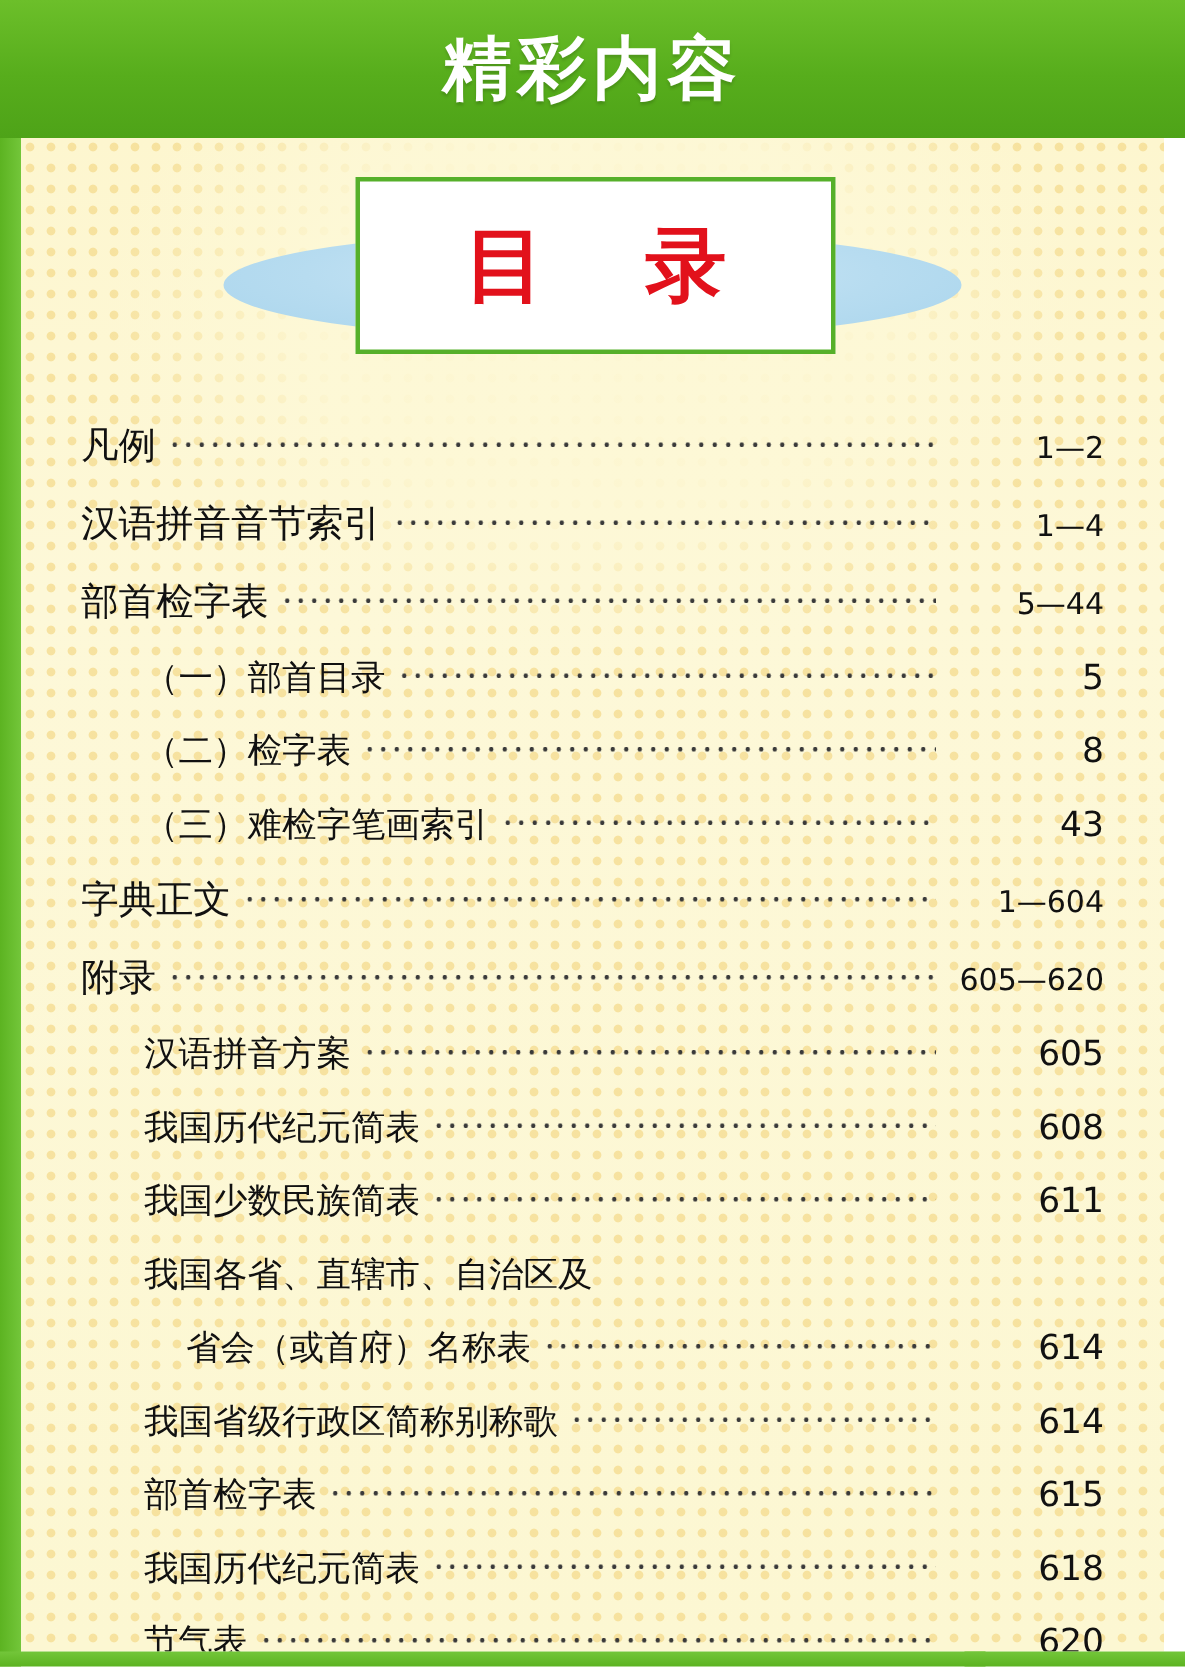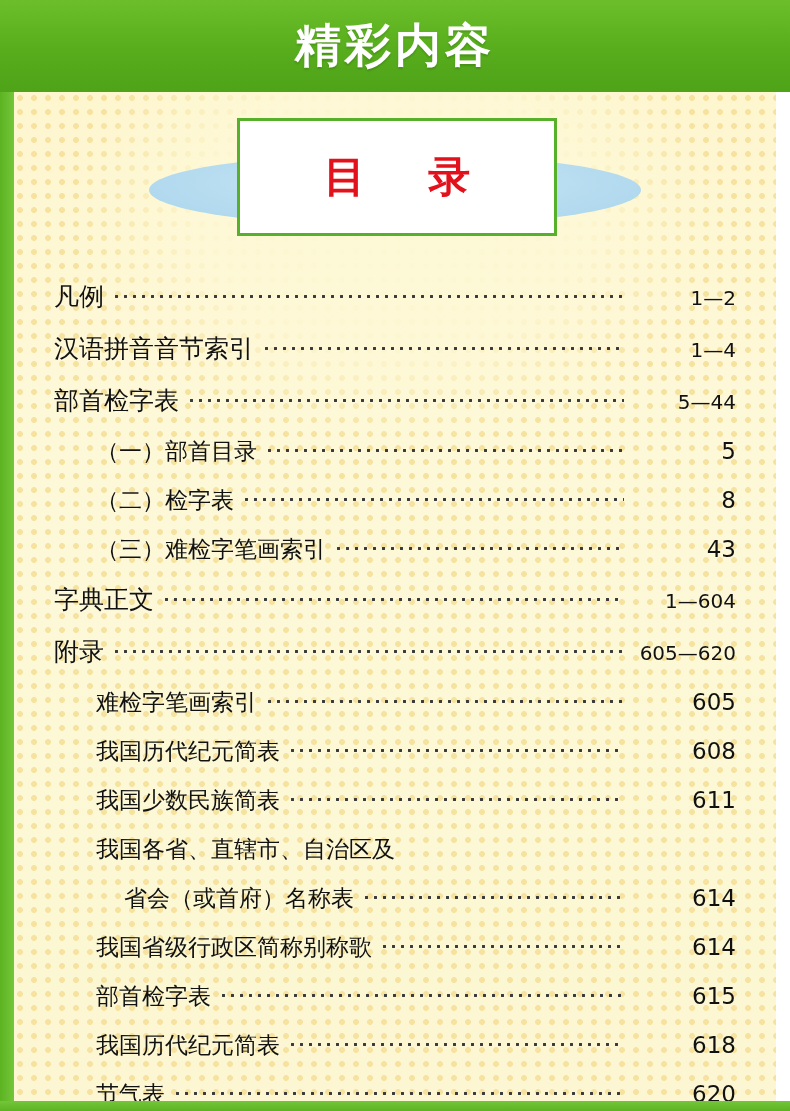--- a/index.html
+++ b/index.html
@@ -111,21 +111,21 @@
     width: 320px;
     height: 118px;
     background: #ffffff;
     border: 3px solid #56b02a;
     display: flex;
     align-items: center;
     justify-content: center;
   }
   .toc-text {
     color: #e2111b;
-    font-size: 42px;
+    font-size: 54px;
     font-weight: bold;
     letter-spacing: 24px;
     text-indent: 24px;
     font-family: "DejaVu Sans", "Liberation Sans", sans-serif;
   }
 
   
   .toc-list {
     position: absolute;
     left: 40px;
@@ -259,21 +259,21 @@
         <span class="page-no">1—604</span>
       </div>
 
       <div class="toc-row lvl1">
         <span class="label">附录</span>
         <span class="leaders"></span>
         <span class="page-no">605—620</span>
       </div>
 
       <div class="toc-row lvl2">
-        <span class="label">难检字笔画索引</span>
+        <span class="label">汉语拼音方案</span>
         <span class="leaders"></span>
         <span class="page-no">605</span>
       </div>
 
       <div class="toc-row lvl2">
         <span class="label">我国历代纪元简表</span>
         <span class="leaders"></span>
         <span class="page-no">608</span>
       </div>
 

